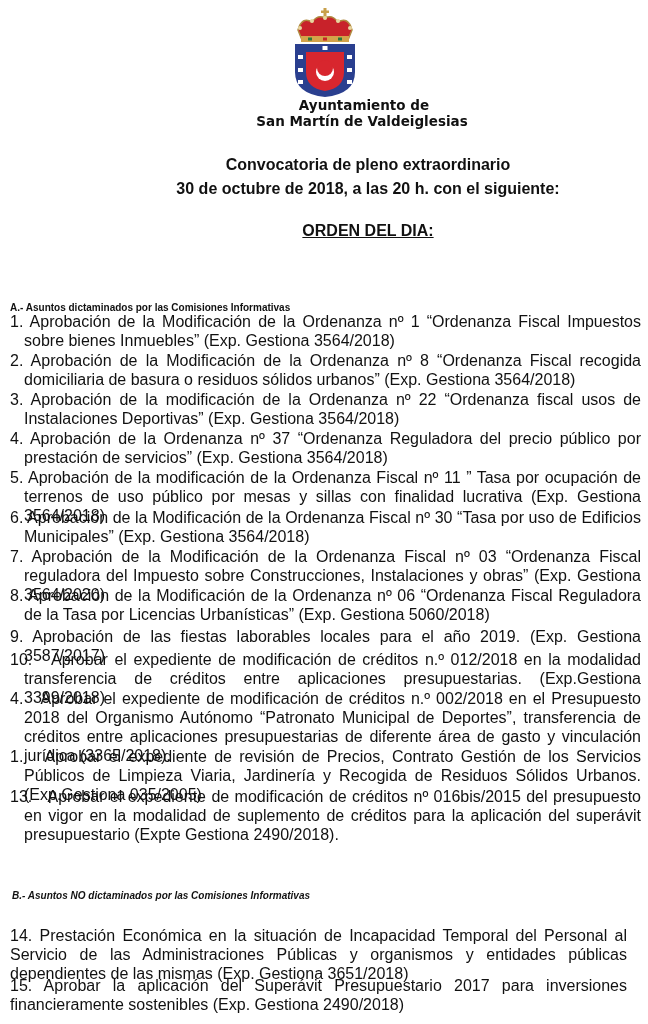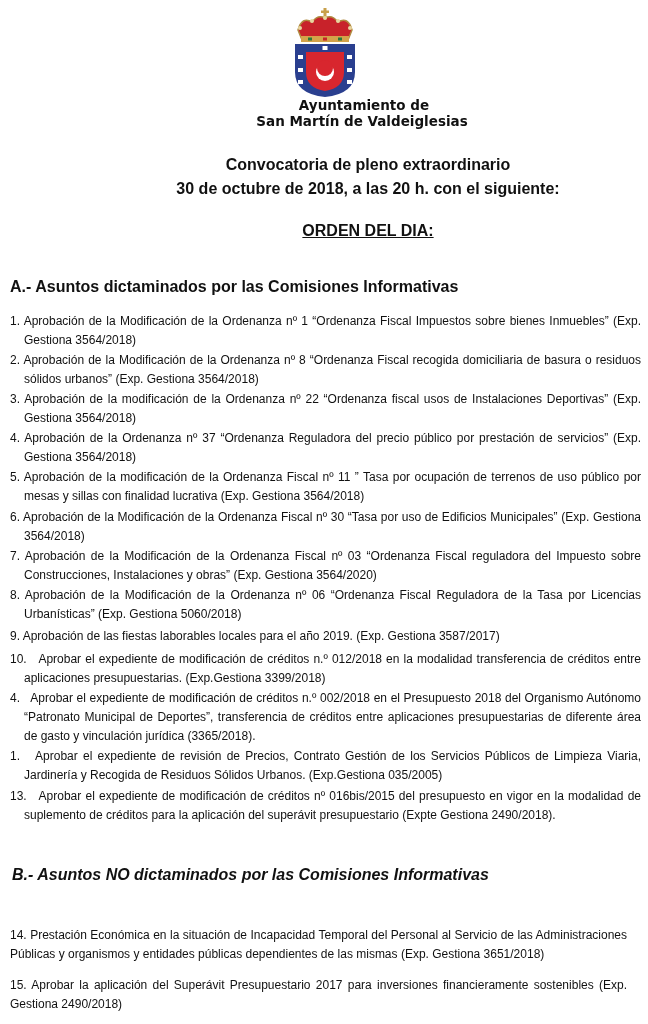--- a/index.html
+++ b/index.html
@@ -7,24 +7,24 @@
          font-family: "Liberation Sans", sans-serif; color: #111; }
   .crest { position: absolute; left: 288px; top: 8px; width: 74px; height: 90px; }
   .org { position: absolute; left: 0; width: 648px; text-align: center; font-weight: bold; color: #111;
          font-family: "DejaVu Sans", sans-serif; }
   .org1 { top: 97px; left: 40px; font-size: 13.5px; }
   .org2 { top: 113px; left: 38px; font-size: 13.5px; }
   .title { position: absolute; left: 0; width: 648px; text-align: center; font-weight: bold; font-size: 16px; left: 44px; }
   .t1 { top: 156px; }
   .t2 { top: 180px; }
   .t3 { top: 222px; text-decoration: underline; }
-  .section { position: absolute; font-weight: bold; font-size: 16px; }
+  .section { position: absolute; font-weight: bold; font-size: 10px; margin-top: 24px; }
   .secA { left: 10px; top: 278px; }
   .secB { left: 12px; top: 866px; font-style: italic; }
-  .item { position: absolute; left: 10px; width: 617px; font-size: 12px; line-height: 19px; text-align: justify; text-align-last: left; }
+  .item { position: absolute; left: 10px; width: 617px; font-size: 16px; line-height: 19px; text-align: justify; text-align-last: left; }
   .item .num { display: inline; }
   .item .num.bold { font-weight: normal; }
   .indent { padding-left: 14px; text-indent: -14px; }
   .indent2 { padding-left: 14px; text-indent: -14px; }
 </style>
 </head>
 <body>
 
 <svg class="crest" viewBox="0 0 74 90">
 

